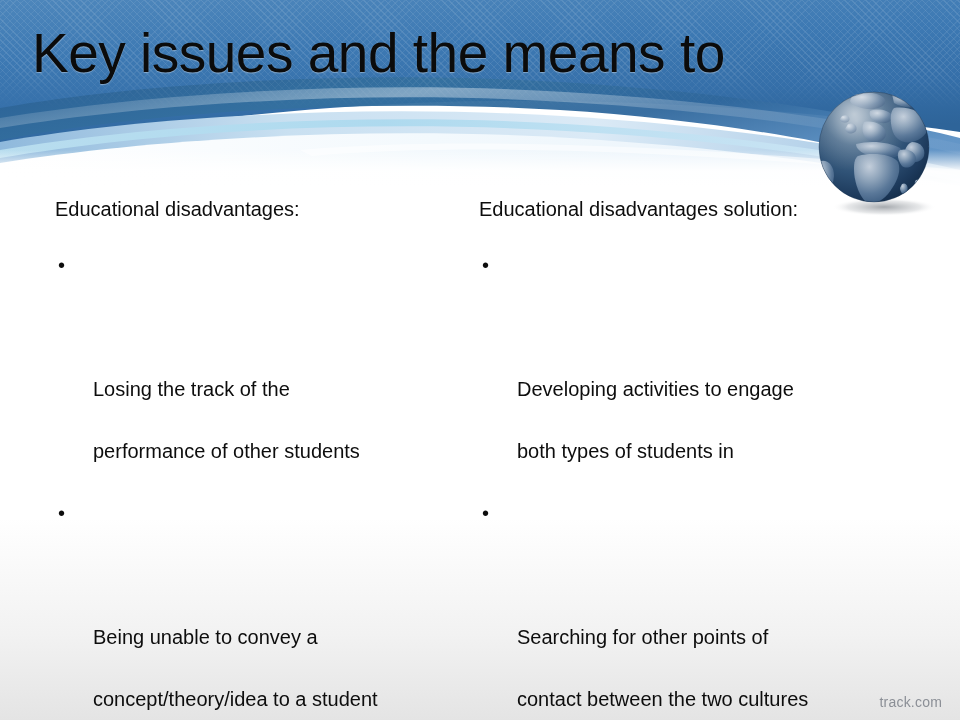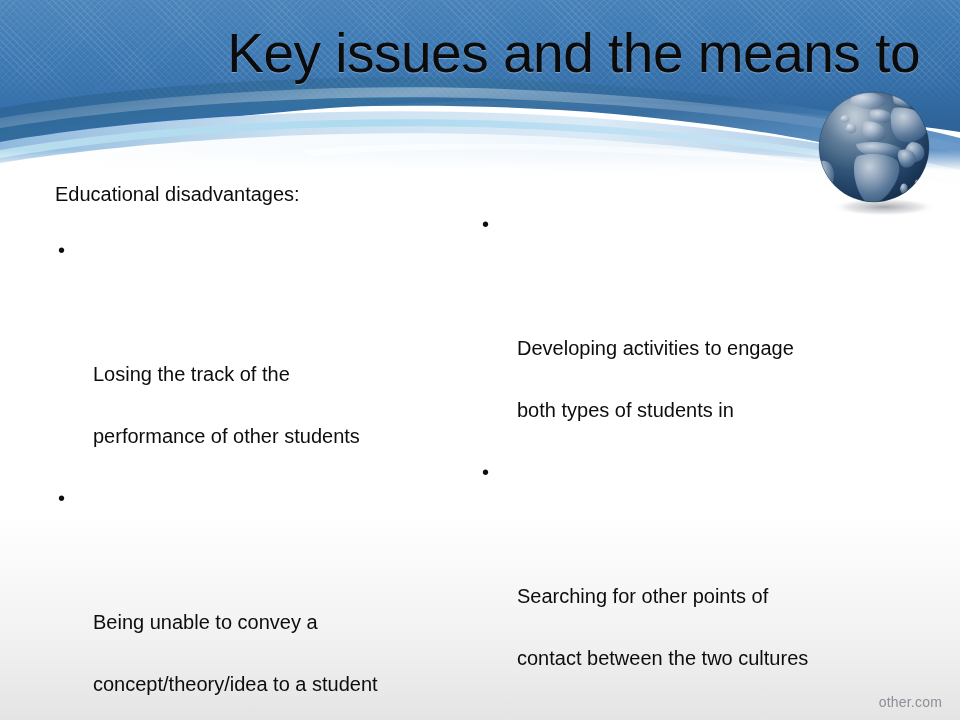--- a/index.html
+++ b/index.html
@@ -37,24 +37,24 @@
     background-image:
       repeating-linear-gradient(45deg, rgba(255,255,255,.45) 0 1px, rgba(0,0,0,0) 1px 5px),
       repeating-linear-gradient(-45deg, rgba(255,255,255,.30) 0 1px, rgba(0,0,0,0) 1px 5px);
     -webkit-mask-image: linear-gradient(to bottom, #000 0%, #000 58%, transparent 92%);
             mask-image: linear-gradient(to bottom, #000 0%, #000 58%, transparent 92%);
   }
 
   
   #title {
     position: absolute;
-    left: 40px;
+    left: 32px;
     top: 18px;
     width: 880px;
-    text-align: right;
+    text-align: left;
     font-size: 55px;
     line-height: 70px;
     color: #0b0b0b;
     letter-spacing: -0.5px;
     z-index: 6;
     text-shadow: 0 1px 1px rgba(255,255,255,.35);
   }
   #title .tline { display: block; }
 
   
@@ -64,21 +64,21 @@
     top: 84px;
     width: 138px;
     height: 138px;
     z-index: 5;
   }
 
   
   #body {
     position: absolute;
     left: 0;
-    top: 181px;
+    top: 196px;
     width: 872px;
     height: 470px;
     z-index: 4;
     text-decoration: underline;
   }
   .col {
     position: absolute;
     top: 0;
     width: 430px;
   }
@@ -285,32 +285,33 @@
           <span class="dot">•</span>
           <span>Being unable to convey a
 concept/theory/idea to a student</span>
         </li>
       </ul>
 
     </div>
 
     <div class="col right">
 
+      <div class="sec-head">Educational disadvantages solution:</div>
       <div class="gap-b"></div>
       <ul class="bullets">
         <li>
           <span class="dot">•</span>
           <span>Developing activities to engage
 both types of students in</span>
         </li>
         <li>
           <span class="dot">•</span>
           <span>Searching for other points of
 contact between the two cultures</span>
         </li>
       </ul>
 
     </div>
   </div>
 
-  <div id="watermark">other.com</div>
+  <div id="watermark">track.com</div>
 
 </div>
 
 </body></html>

